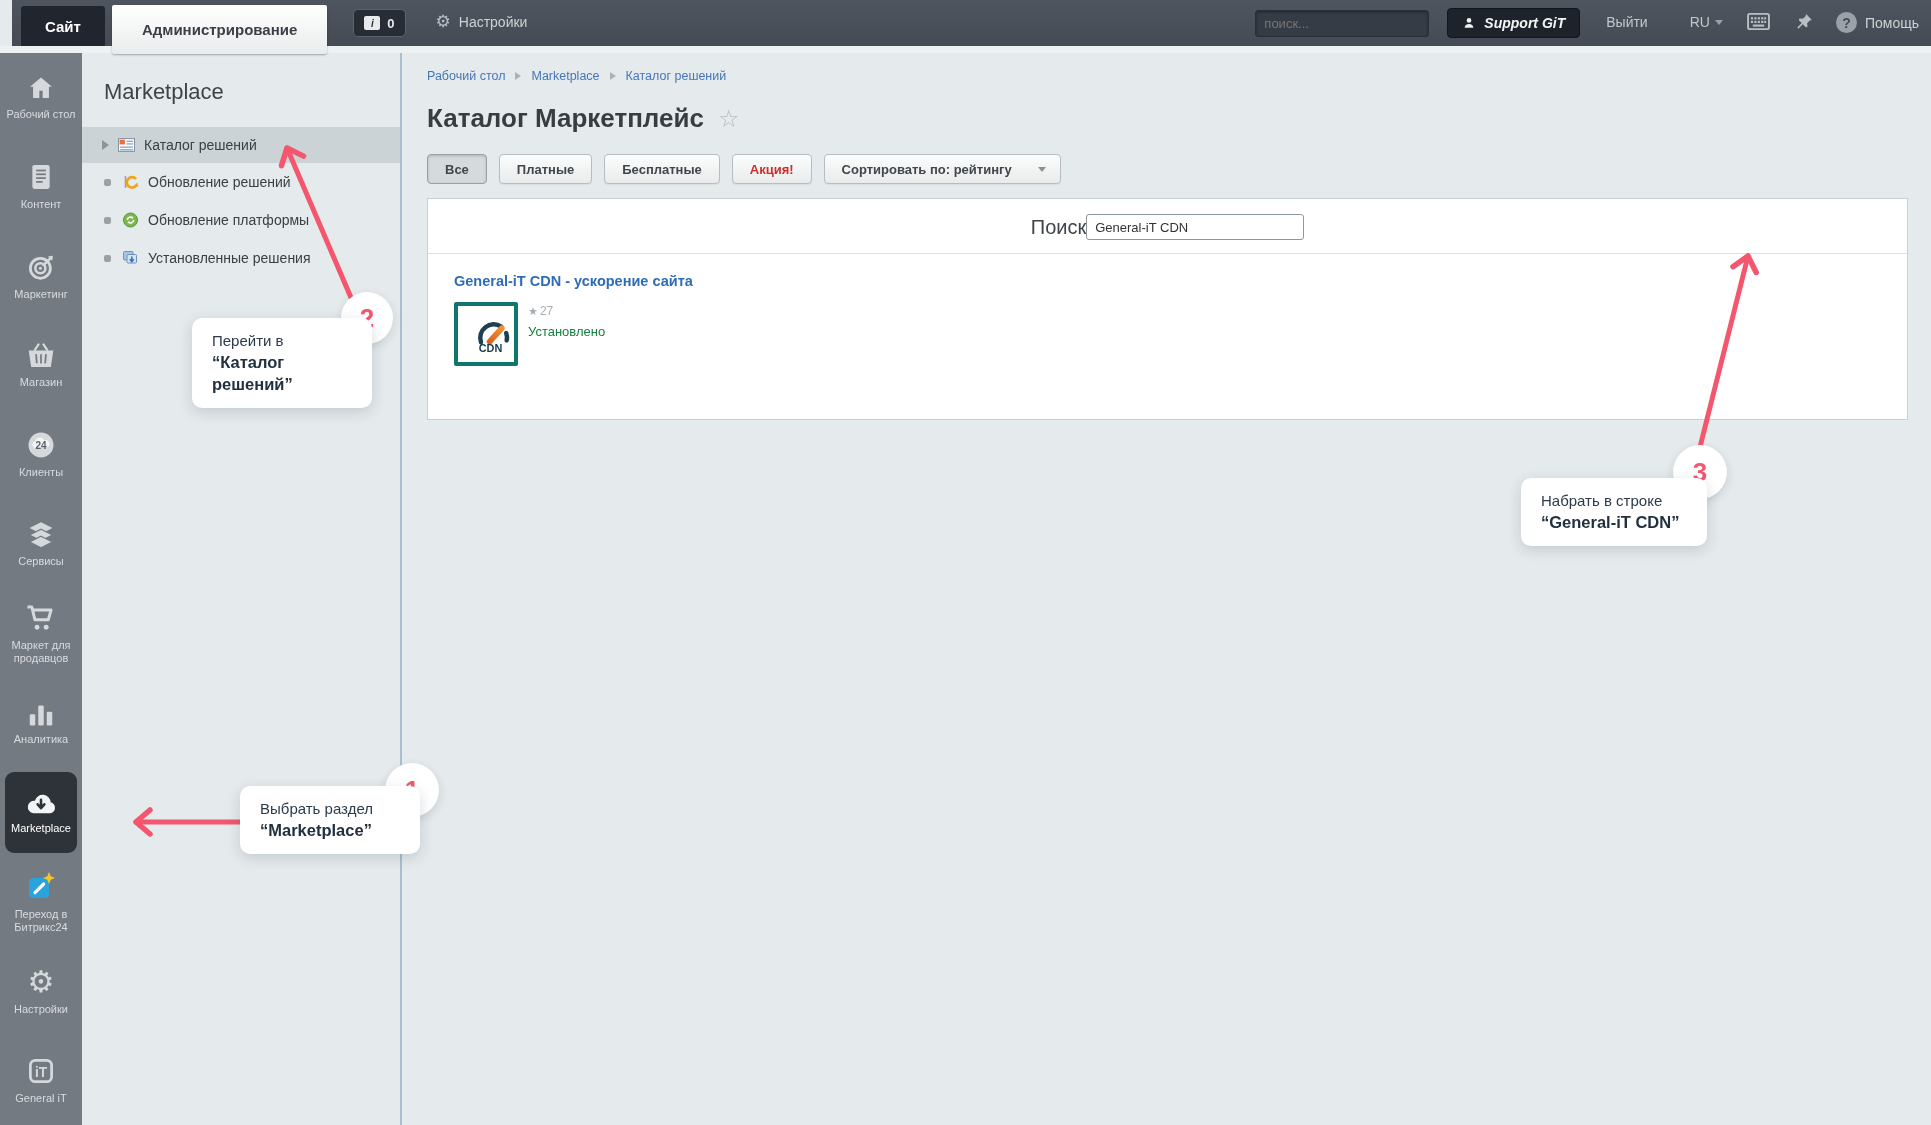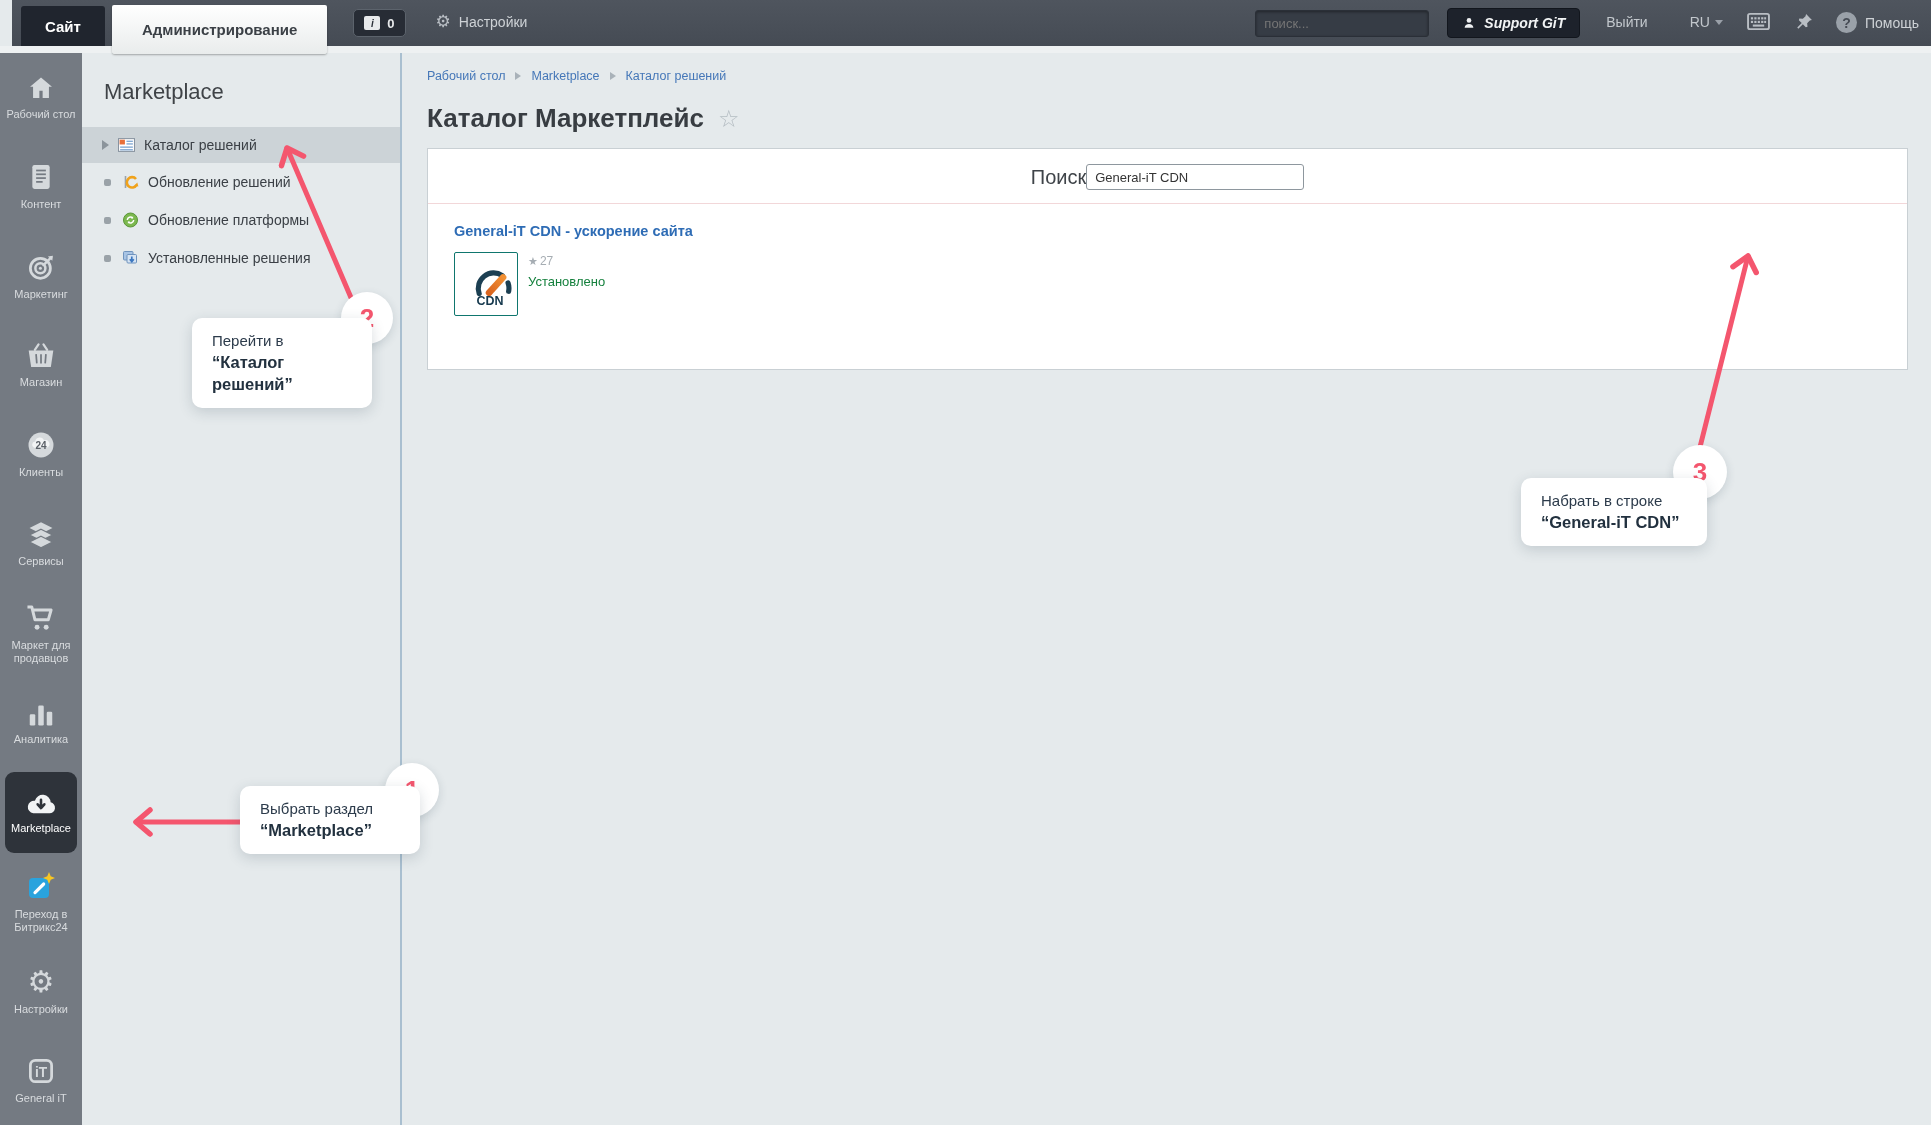--- a/index.html
+++ b/index.html
@@ -81,21 +81,21 @@
 
   .panel { margin-top:14px; background:#fff; border:1px solid #c9d0d4; min-height:222px; }
   .panel-head { display:flex; align-items:center; justify-content:center; padding:15px 20px 13px 20px; }
   .panel-title { font-size:20px; color:#3f4449; }
   .panel-search { width:218px; height:26px; border:1px solid #8e979e; border-radius:3px; padding:0 8px;
     font-size:13px; color:#333; font-family:"Liberation Sans", sans-serif; outline:none; }
   .panel-divider { border-top:1px solid #f2d7d9; }
   .result { padding:18px 26px; }
   .result-title { font-size:14.5px; font-weight:bold; color:#2e6cb5; text-decoration:none; cursor:pointer; display:inline-block; }
   .result-row { display:flex; margin-top:12px; }
-  .logo-box { width:64px; height:64px; background:#fff; border:1px solid #0f766e; border-radius:2px;
+  .logo-box { width:64px; height:64px; background:#fff; border:4px solid #0f766e; border-radius:2px;
     display:flex; align-items:center; justify-content:center;padding-left:15px; }
   .result-meta { margin-left:10px; padding-top:2px; }
   .rating { font-size:12px; color:#a6adb3; display:flex; align-items:center; gap:2px; }
   .rating .star { font-size:11px; line-height:1; }
   .status { margin-top:6px; font-size:13px; color:#15803d; }
 
   
   .overlay { position:absolute; top:0; left:0; width:1931px; height:1125px; z-index:10; pointer-events:none; }
   .callout-circle { position:absolute; background:#fff; border-radius:50%; z-index:11;
     box-shadow:0 3px 10px rgba(40,60,80,.16); display:flex; align-items:center; justify-content:center; }
@@ -324,20 +324,38 @@
   <div class="breadcrumb">
     <a>Рабочий стол</a>
     <span class="bc-sep"></span>
     <a>Marketplace</a>
     <span class="bc-sep"></span>
     <a>Каталог решений</a>
   </div>
   <div class="page-title-row">
     <span class="page-title">Каталог Маркетплейс</span>
     <span class="fav-star">☆</span>
+  </div>
+  <div class="filters">
+    <div class="fbtn active">
+        <span>Все</span>
+      </div>
+    <div class="fbtn">
+        <span>Платные</span>
+      </div>
+    <div class="fbtn">
+        <span>Бесплатные</span>
+      </div>
+    <div class="fbtn promo">
+        <span>Акция!</span>
+      </div>
+    <div class="fbtn sort">
+      <span>Сортировать по: рейтингу</span>
+      <span class="caret-down"></span>
+    </div>
   </div>
 
   <div class="panel">
     <div class="panel-head">
       <span class="panel-title">Поиск</span>
       <input class="panel-search" value="General-iT CDN" style="">
     </div>
     <div class="panel-divider"></div>
     <div class="result">
       <a class="result-title">General-iT CDN - ускорение сайта</a>

